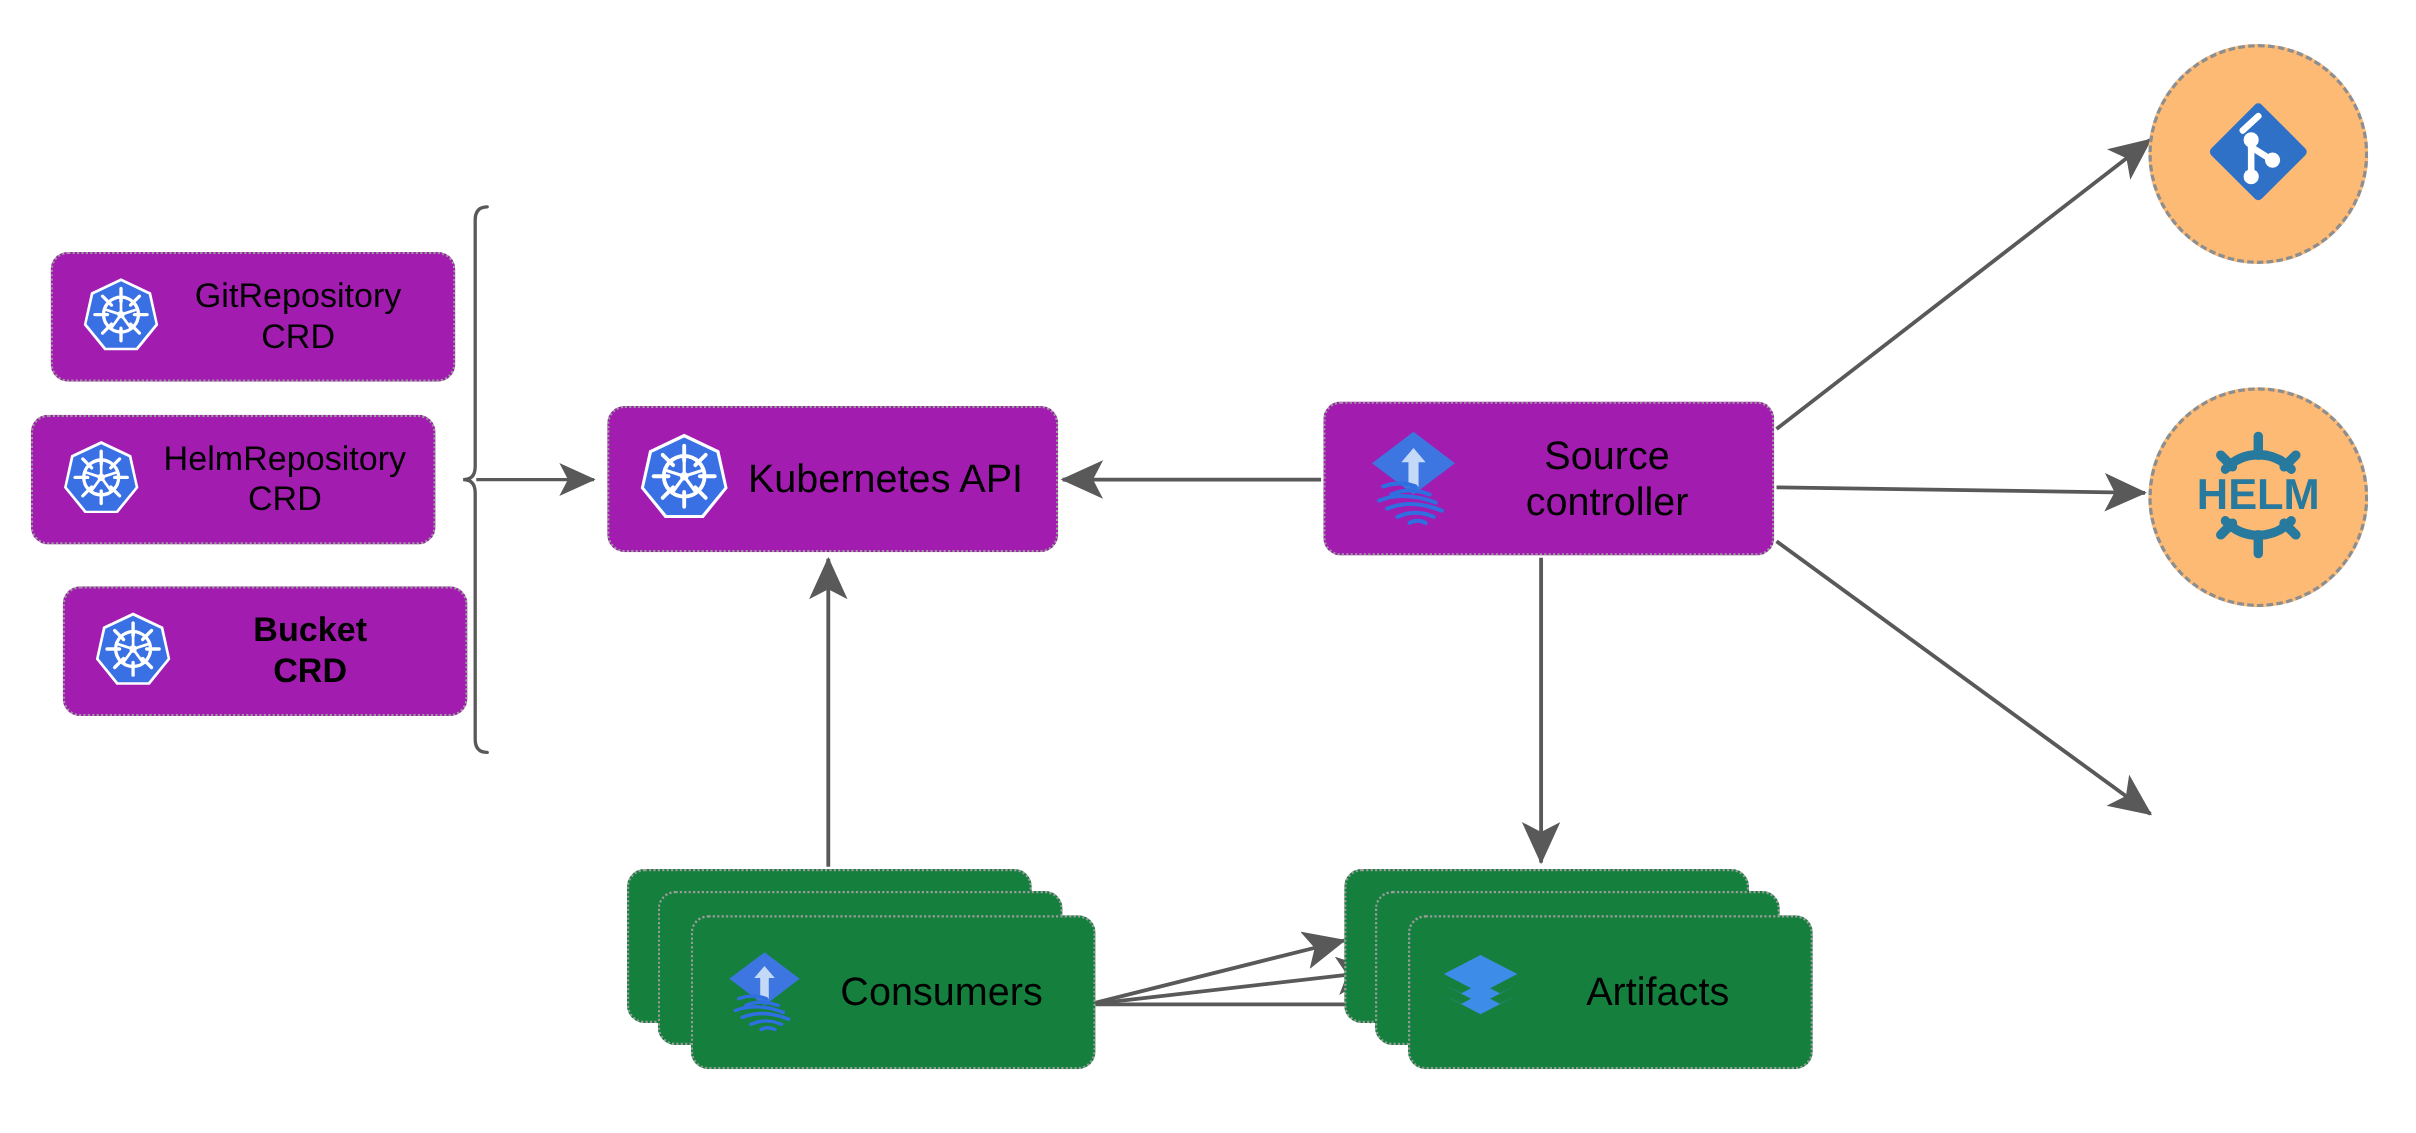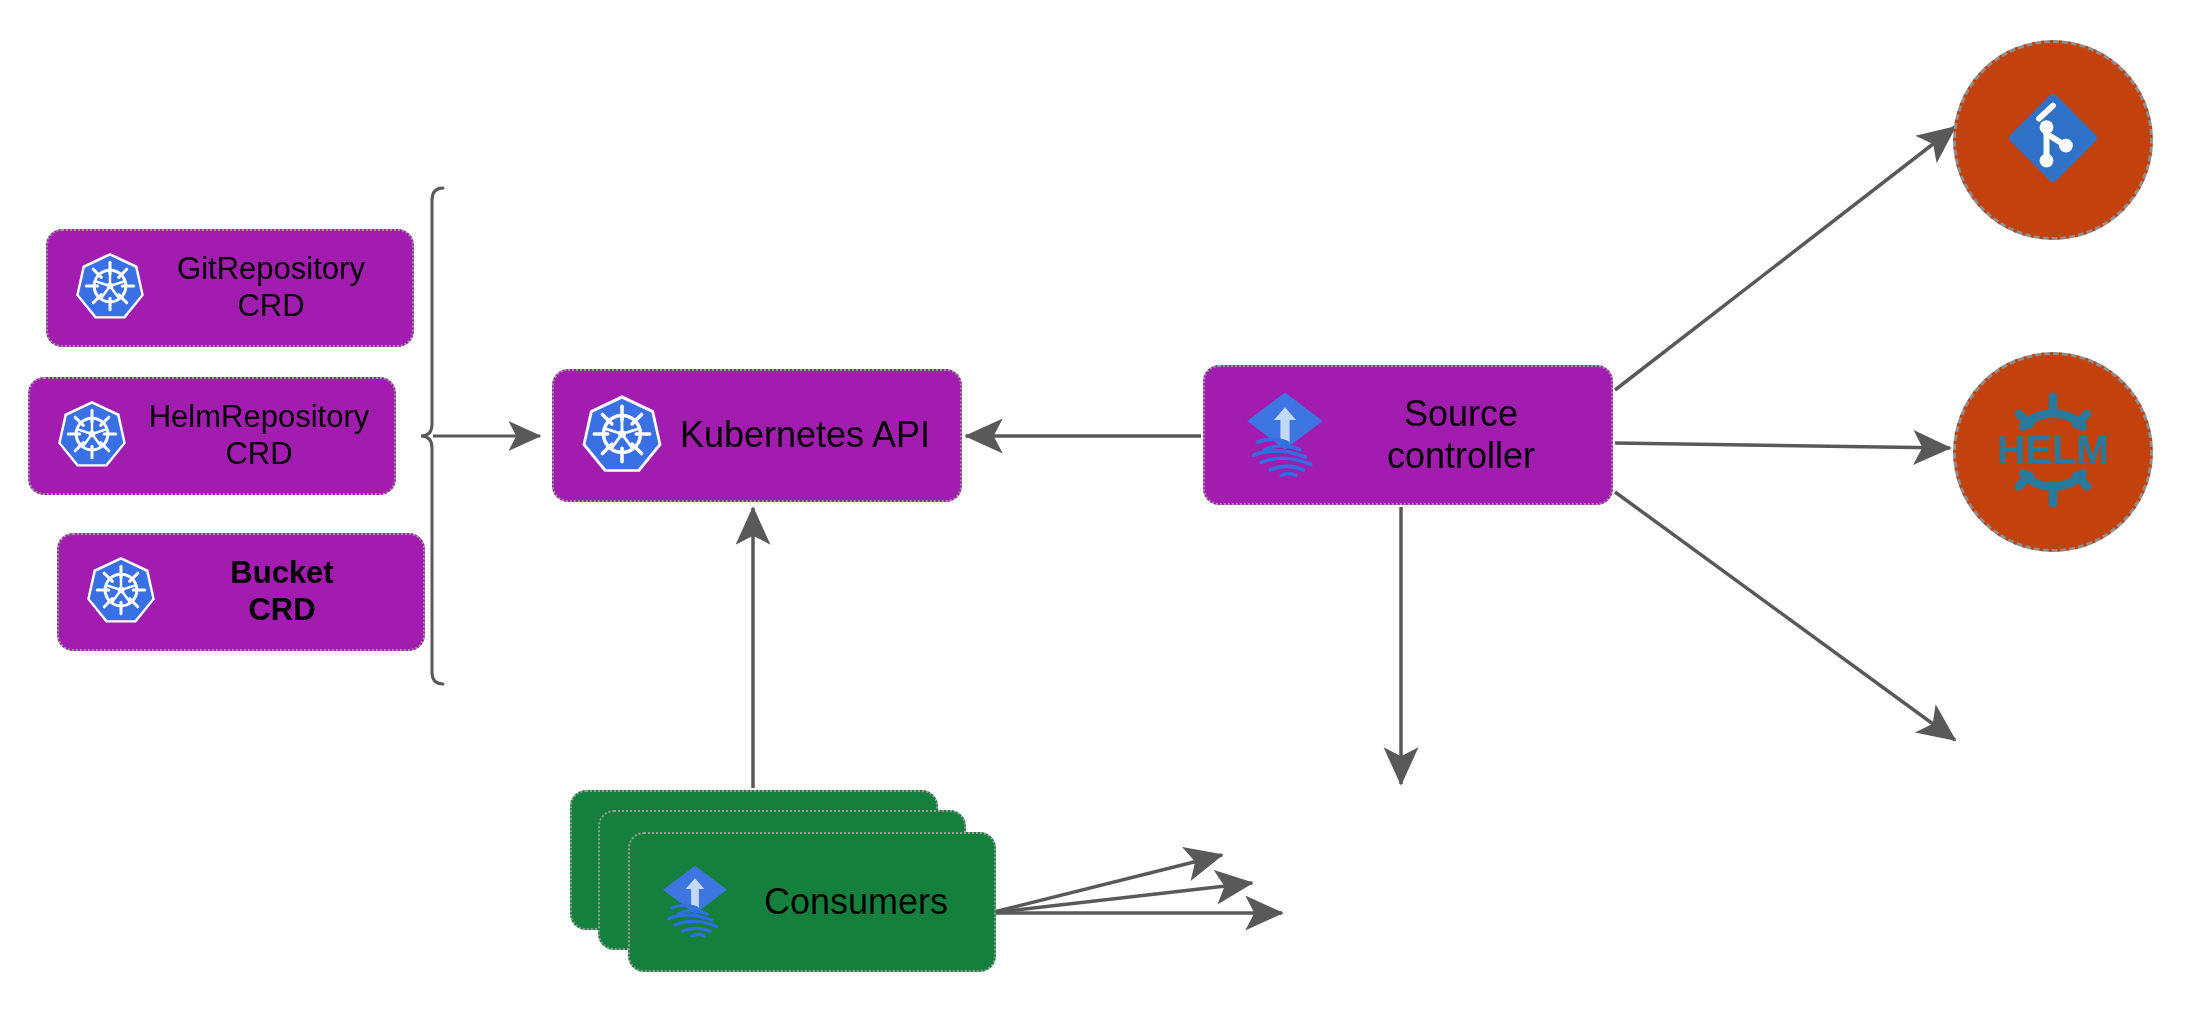--- a/index.html
+++ b/index.html
@@ -117,21 +117,21 @@
   #node-artifacts { left: 1222px; top: 790px; }
 
   
   .ext-circle {
     position: absolute;
     box-sizing: border-box;
     width: 200px;
     height: 200px;
     border-radius: 50%;
     border: 3px dashed #8e8e8e;
-    background: #c2410c;
+    background: #fdba74;
     display: flex;
     align-items: center;
     justify-content: center;
   }
   #ext-git  { left: 1953px; top: 40px; }
   #ext-helm { left: 1953px; top: 352px; }
   #ext-s3   { left: 1953px; top: 663px; }
 
   
   .ico { display: block; }
@@ -323,20 +323,34 @@
             <path d="M24 82 Q 48 72 78 84"></path>
             <path d="M34 90 Q 52 82 70 90"></path>
             <path d="M46 96 Q 54 92 62 96"></path>
           </g>
         </svg>
       </span>
       <span class="label">Consumers</span>
     </div>
   </div>
 
+  <div class="stack" id="node-artifacts" style="width:430px; height:184px;">
+    <div class="sheet s1"></div>
+    <div class="sheet s2"></div>
+    <div class="sheet s3">
+      <span class="ico">
+        <svg width="76" height="76" viewBox="0 0 100 100">
+          <path d="M50 8 L94 31 L50 54 L6 31 Z" fill="#3d8ce8"></path>
+          <path d="M50 42 L73 54 L94 43.5 L50 66.5 L6 43.5 L27 54 Z" fill="#3d8ce8"></path>
+          <path d="M50 54.5 L73 66.5 L94 56 L50 79 L6 56 L27 66.5 Z" fill="#3d8ce8"></path>
+        </svg>
+      </span>
+      <span class="label">Artifacts</span>
+    </div>
+  </div>
 
   <div class="ext-circle" id="ext-git">
     <span class="ico">
       <svg width="108" height="108" viewBox="0 0 100 100">
         <rect x="20" y="20" width="60" height="60" rx="4" transform="rotate(45 50 50)" fill="#2f71c6"></rect>
         <g stroke="#ffffff" stroke-width="5.5" fill="none" stroke-linecap="round">
           <line x1="44" y1="70" x2="44" y2="38"></line>
           <line x1="44" y1="46" x2="60" y2="56"></line>
           <line x1="37" y1="32" x2="50" y2="20"></line>
         </g>

